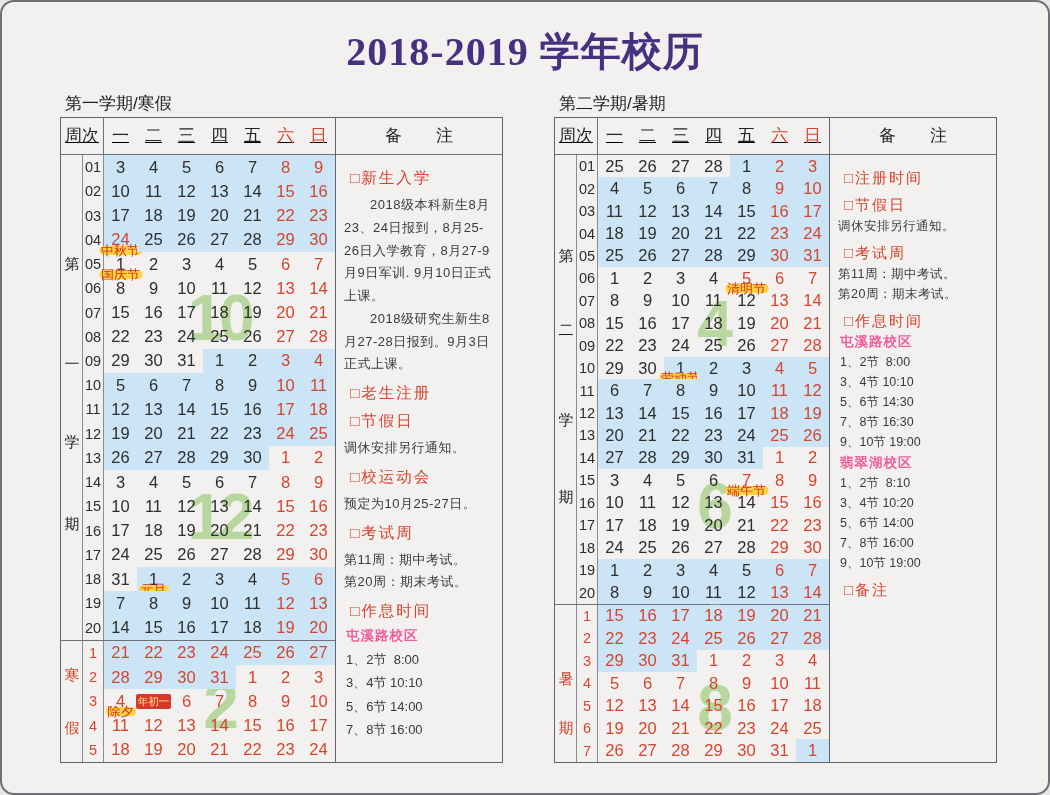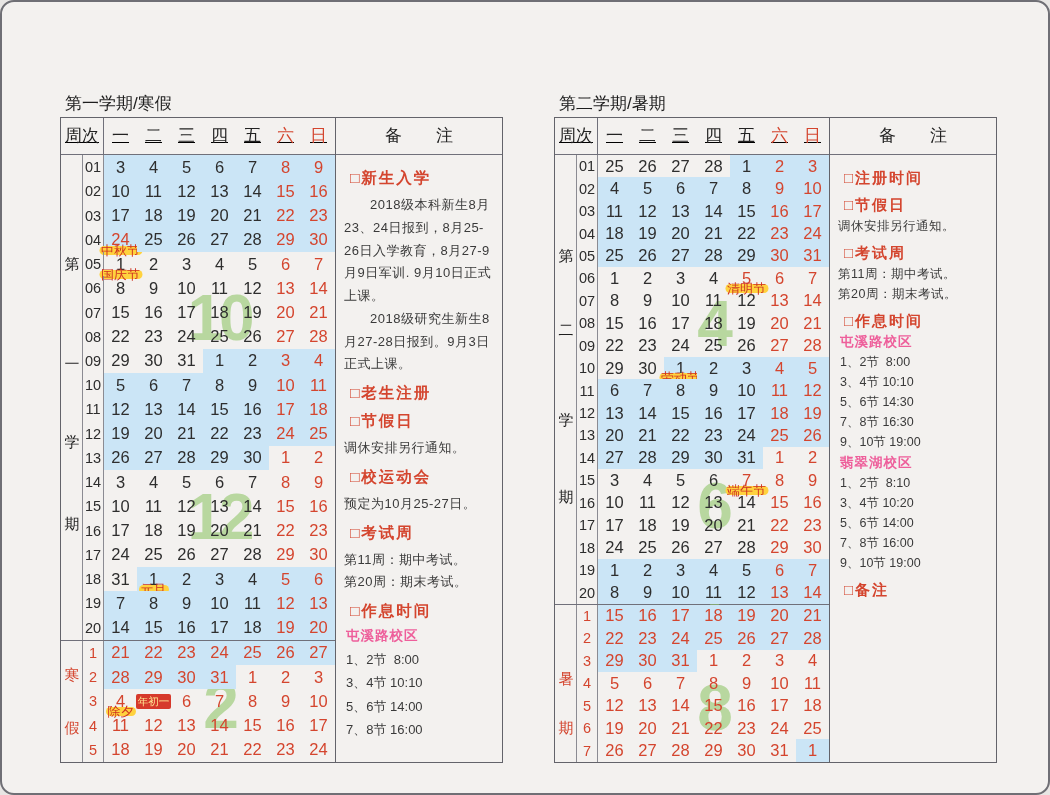--- a/index.html
+++ b/index.html
@@ -38,36 +38,37 @@
   .side-ch{position:absolute;left:0;width:22px;text-align:center;font-size:15px;
            color:#1e1e1e;transform:translateY(-50%);z-index:2;}
   .side-ch.red{color:#d4452e;}
   .month-num{position:absolute;left:158px;transform:translate(-50%,-50%);
              font-size:64px;font-weight:bold;color:rgba(147,198,110,0.62);
              letter-spacing:-4px;z-index:1;font-family:"Liberation Sans",sans-serif;}
   .cal-remarks{width:166px;border-left:1px solid #63636a;display:flex;flex-direction:column;}
   .rem-head{height:36px;line-height:36px;border-bottom:1px solid #70707a;
             text-align:center;font-size:17px;color:#222;}
   .rem-body{flex:1;padding:6px 8px 6px 8px;overflow:hidden;}
-  .remark-h{color:#d4452e;font-weight:bold;font-size:15.5px;letter-spacing:2px;
+  .remark-h{color:#d4452e;font-weight:normal;font-size:15.5px;letter-spacing:2px;
             margin:7px 0 5px 6px;}
   .remark-p{color:#3a3a3a;font-size:13px;line-height:1.75;letter-spacing:0.5px;}
   .remark-p.ind{text-indent:2em;}
   .remark-c{color:#ee5f9b;font-weight:bold;font-size:13.5px;margin:4px 0 3px 2px;
             letter-spacing:1px;}
   .remark-tm{color:#3a3a3a;font-size:13px;line-height:1.8;white-space:pre;margin-left:2px;}
   .dense .remark-h{margin:8px 0 2px 6px;font-size:15px;}
   .dense .remark-p{line-height:1.55;font-size:12.5px;}
   .dense .remark-tm{line-height:1.6;font-size:12.5px;}
   .dense .remark-c{margin:2px 0 1px 2px;}
 </style>
 </head>
 <body>
 
 <div id="page">
+  <div id="title">2018-2019 学年校历</div>
   <div class="section-label" style="left:63px;top:90px;">第一学期/寒假</div>
   <div class="section-label" style="left:557px;top:90px;">第二学期/暑期</div>
   <div id="cal-left" class="cal" style="left:58px;top:115px;">
       <div class="cal-main">
         <div class="cal-head">
           <div class="zhouci">周次</div>
           <div class="dayhead">一</div>
           <div class="dayhead">二</div>
           <div class="dayhead">三</div>
           <div class="dayhead">四</div>

